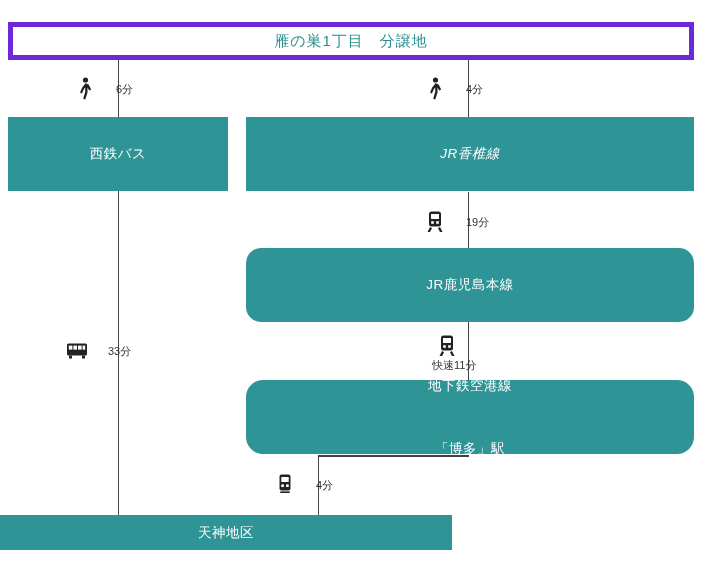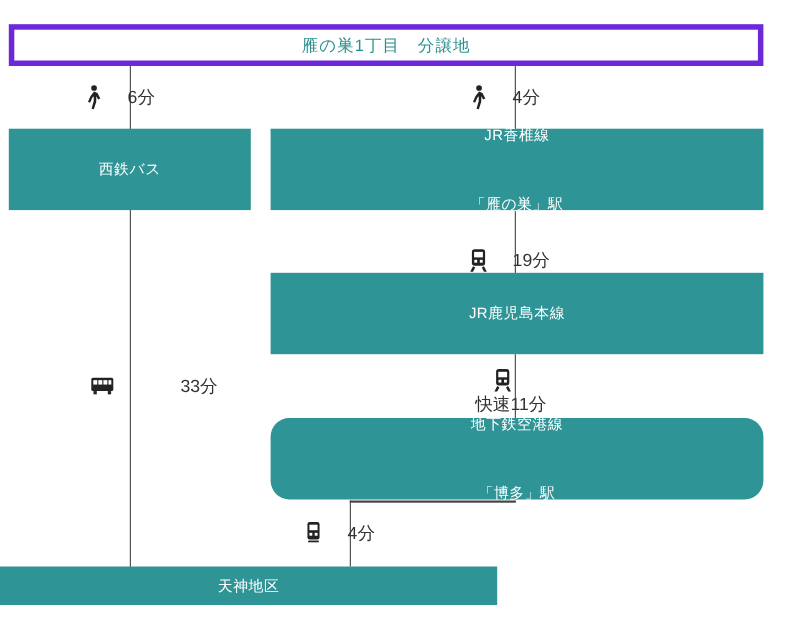--- a/index.html
+++ b/index.html
@@ -63,21 +63,21 @@
     height: 34px;
   }
   .leg .glyph {
     width: 34px;
     text-align: center;
     font-size: 19px;
     line-height: 1;
     color: #222222;
   }
   .leg .dur {
-    font-size: 16px;
+    font-size: 11px;
     color: #333333;
     margin-left: 14px;
     white-space: nowrap;
   }
   svg.icon { display: block; margin: 0 auto; }
 </style>
 </head>
 <body>
 
 <div id="canvas">
@@ -108,44 +108,43 @@
         <path d="M10.5 6.2 L7.2 10.4 L5.0 15.6 L6.9 16.4 L8.9 11.9 L10.2 10.6 L10.2 14.8 L8.2 21.8 L10.3 22.4 L12.5 15.6 L12.5 10.4 L14.2 13.4 L16.2 12.6 L13.6 7.6 Z" fill="#222"></path>
       </svg>
     </span>
     <span class="dur">4分</span>
   </div>
 
   <div class="node" style="left:8px; top:117px; width:220px; height:74px;">
     <span>西鉄バス</span>
   </div>
 
-  <div class="node" style="left:246px; top:117px; width:448px; height:74px;">
+  <div class="node" style="left:246px; top:117px; width:448px; height:74px;font-style:italic;">
     <span>JR香椎線</span>
-    <span class="line2">「雁の巣」駅</span>
   </div>
 
-  <div class="leg" style="left:418px; top:220px;">
+  <div class="leg" style="left:418px; top:205px;">
     <span class="glyph">
       <svg class="icon" width="20" height="24" viewBox="0 0 20 24" aria-hidden="true">
         <rect x="4" y="1.5" width="12" height="15" rx="2.5" fill="#222"></rect>
         <rect x="6" y="4" width="8" height="5" fill="#ffffff"></rect>
         <rect x="6.2" y="11.2" width="2.6" height="2.6" fill="#ffffff"></rect>
         <rect x="11.2" y="11.2" width="2.6" height="2.6" fill="#ffffff"></rect>
         <path d="M5 17 L2.5 22 L5 22 L7 18.2 Z" fill="#222"></path>
         <path d="M15 17 L17.5 22 L15 22 L13 18.2 Z" fill="#222"></path>
       </svg>
     </span>
     <span class="dur">19分</span>
   </div>
 
-  <div class="node" style="left:246px; top:248px; width:448px; height:74px;">
+  <div class="node" style="left:246px; top:248px; width:448px; height:74px;border-radius:15px;">
     <span>JR鹿児島本線</span>
   </div>
 
-  <div class="leg" style="left:76px; top:334px;gap:40px;">
+  <div class="leg" style="left:60px; top:334px;">
     <span class="glyph">
       <svg class="icon" width="24" height="20" viewBox="0 0 24 20" aria-hidden="true">
         <rect x="2" y="2.5" width="20" height="12" rx="1.5" fill="#222"></rect>
         <rect x="3.8" y="4.6" width="3.6" height="4" fill="#ffffff"></rect>
         <rect x="8.4" y="4.6" width="3.6" height="4" fill="#ffffff"></rect>
         <rect x="13" y="4.6" width="3.6" height="4" fill="#ffffff"></rect>
         <rect x="17.6" y="4.6" width="2.6" height="4" fill="#ffffff"></rect>
         <rect x="4" y="14.5" width="3" height="3" fill="#222"></rect>
         <rect x="17" y="14.5" width="3" height="3" fill="#222"></rect>
       </svg>

